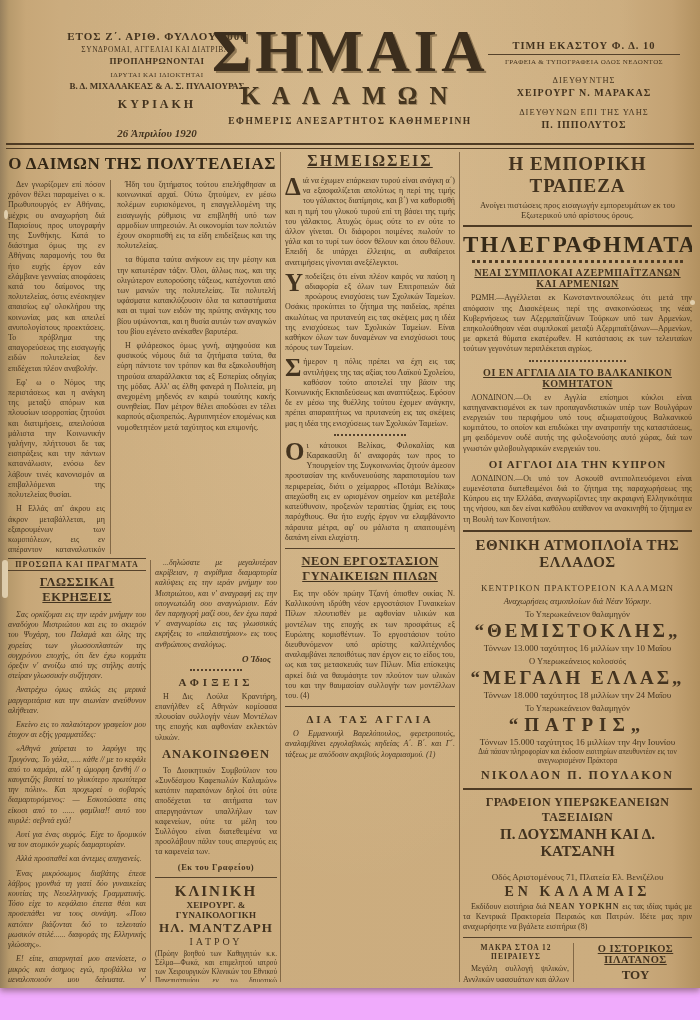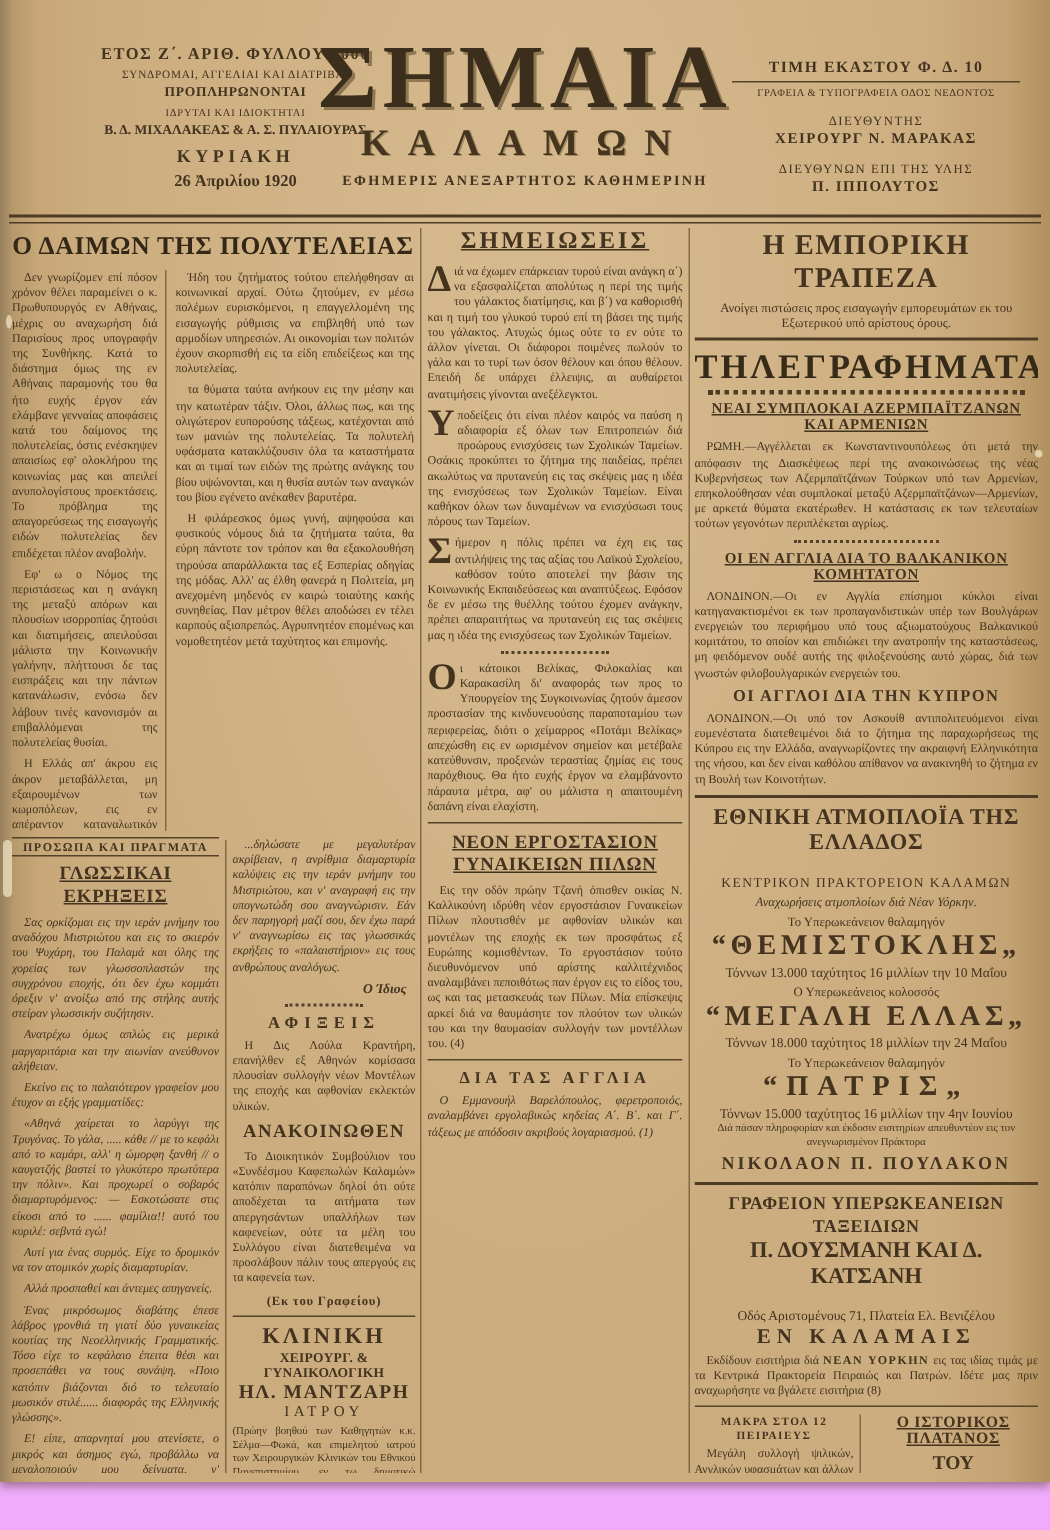--- a/index.html
+++ b/index.html
@@ -16,21 +16,21 @@
   
   .mh-left{position:absolute;left:62px;top:30px;width:190px;text-align:center;}
   .mh-center{position:absolute;left:212px;top:22px;width:276px;text-align:center;}
   .mh-right{position:absolute;left:488px;top:40px;width:192px;text-align:center;}
   .mh-issue{font-size:11px;font-weight:bold;letter-spacing:1px;}
   .mh-small{font-size:7.5px;letter-spacing:0.5px;margin-top:3px;}
   .mh-bold-sm{font-size:9px;font-weight:bold;letter-spacing:0.5px;margin-top:2px;}
   .mh-tiny{font-size:7px;letter-spacing:0.5px;margin-top:5px;}
   .mh-owners{font-size:9px;font-weight:bold;margin-top:2px;}
   .mh-day{font-size:12px;font-weight:bold;letter-spacing:3px;margin-top:6px;}
-  .mh-date{font-size:11px;font-weight:bold;margin-top:3px;}
+  .mh-date{font-size:11px;font-weight:bold;margin-top:15px;font-style:italic;}
   .mh-title{font-size:60px;line-height:58px;font-weight:bold;letter-spacing:4px;color:#3c2e1d;
             text-shadow:2px 2px 0 rgba(90,70,40,0.55);}
   .mh-sub{font-size:25px;font-weight:bold;letter-spacing:12px;color:#45351f;margin-top:2px;
           text-shadow:1px 1px 0 rgba(90,70,40,0.4);}
   .mh-tag{font-size:9.5px;font-weight:bold;letter-spacing:1.5px;margin-top:6px;}
   .mh-price{font-size:10.5px;font-weight:bold;letter-spacing:1px;}
   .mh-off{font-size:7px;letter-spacing:0.4px;border-top:1px solid #55422b;margin-top:3px;padding-top:3px;}
   .mh-role{font-size:8.5px;letter-spacing:1px;margin-top:9px;}
   .mh-name{font-size:10px;font-weight:bold;letter-spacing:1px;margin-top:2px;}
   .mh-rule{position:absolute;left:6px;top:143px;width:688px;border-top:2px solid #4e3b24;

